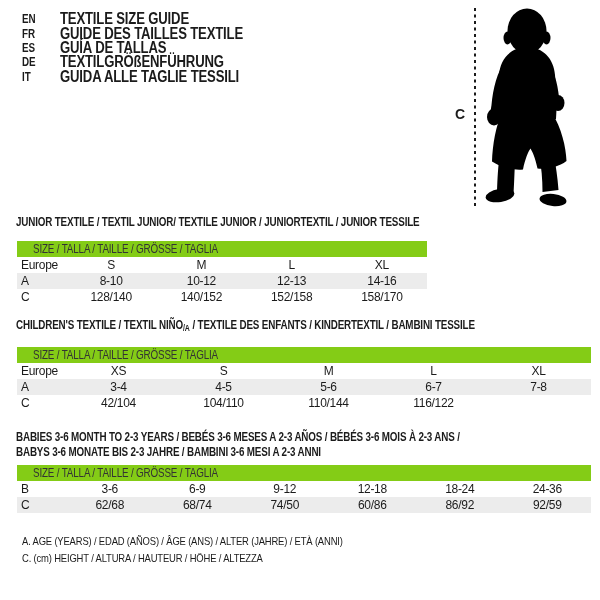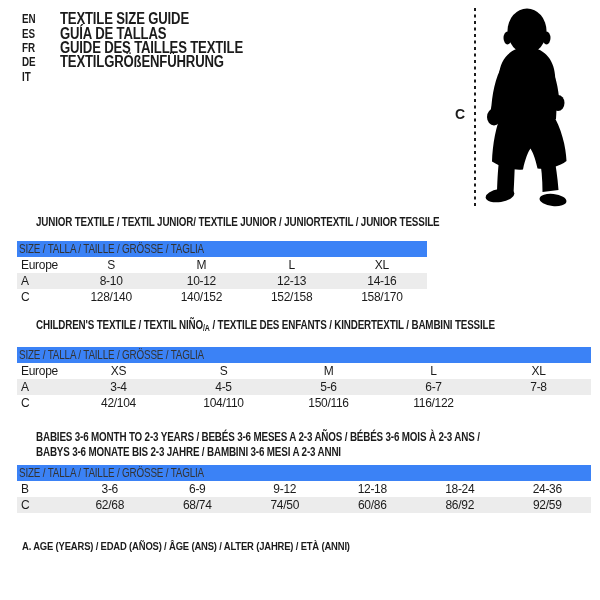--- a/index.html
+++ b/index.html
@@ -23,74 +23,75 @@
   .lang-code { width: 38px; font-weight: bold; font-size: 12px; }
   .lang-title { font-weight: bold; font-size: 16px; letter-spacing: -0.2px; }
   
   #figure-svg { position: absolute; left: 450px; top: 5px; }
   #height-label {
     position: absolute; left: 455px; top: 106px;
     font-weight: bold; font-size: 14px;
   }
   
   .section-heading {
-    position: absolute; left: 36px;
+    position: absolute; left: 16px;
     font-weight: bold; font-size: 12px; letter-spacing: -0.2px;
     line-height: 14.5px;
   }
   .subpart { font-size: 8.5px; vertical-align: -2px; letter-spacing: 0; }
   
   .size-table { position: absolute; left: 17px; }
   .t-bar {
-    height: 16px; background: #3b82f6;
+    height: 16px; background: #84cc16;
     display: flex; align-items: center;
-    padding-left: 2px; box-sizing: border-box;
+    padding-left: 16px; box-sizing: border-box;
     font-size: 12px; color: #333333; letter-spacing: -0.2px;
   }
   .t-row { display: grid; height: 16px; align-items: center; font-size: 12px; letter-spacing: -0.3px; }
   .size-table > .t-row:nth-child(3) { background: #ececec; }
   .t-row span { text-align: center; }
   .t-row span.c0 { text-align: left; padding-left: 4px; }
   .cols4 { grid-template-columns: 49px repeat(4, 1fr); width: 410px; }
   .cols5 { grid-template-columns: 49px repeat(5, 1fr); width: 574px; }
   .cols6 { grid-template-columns: 49px repeat(6, 1fr); width: 574px; }
   #junior-table  { top: 241px; width: 410px; }
   #children-table{ top: 347px; width: 574px; }
   #babies-table  { top: 465px; width: 574px; }
   #junior-heading   { top: 215px; }
   #children-heading { top: 318px; }
   #babies-heading   { top: 430px; }
   
   #footnotes { position: absolute; left: 22px; top: 535px; }
-  .footnote-line { height: 17px; display: flex; align-items: flex-end; font-weight: bold; font-size: 11.5px; letter-spacing: -0.2px; }
+  .footnote-line { height: 17px; display: flex; align-items: flex-start; font-weight: normal; font-size: 11.5px; letter-spacing: -0.2px; }
 </style>
 </head>
 <body>
 
 <div id="page">
 
   <div id="lang-block">
     <div class="lang-row">
       <span class="lang-code"><span class="cond">EN</span></span>
       <span class="lang-title"><span class="cond">TEXTILE SIZE GUIDE</span></span>
     </div>
     <div class="lang-row">
+      <span class="lang-code"><span class="cond">FR</span></span>
+      <span class="lang-title"><span class="cond">GUIDE DES TAILLES TEXTILE</span></span>
+    </div>
+    <div class="lang-row">
       <span class="lang-code"><span class="cond">ES</span></span>
       <span class="lang-title"><span class="cond">GUÍA DE TALLAS</span></span>
     </div>
     <div class="lang-row">
-      <span class="lang-code"><span class="cond">FR</span></span>
-      <span class="lang-title"><span class="cond">GUIDE DES TAILLES TEXTILE</span></span>
-    </div>
-    <div class="lang-row">
       <span class="lang-code"><span class="cond">DE</span></span>
       <span class="lang-title"><span class="cond">TEXTILGRÖßENFÜHRUNG</span></span>
     </div>
     <div class="lang-row">
       <span class="lang-code"><span class="cond">IT</span></span>
+      <span class="lang-title"><span class="cond">GUIDA ALLE TAGLIE TESSILI</span></span>
     </div>
   </div>
 
   <svg id="figure-svg" width="135" height="205" viewBox="0 0 135 205">
     <line x1="25" y1="3" x2="25" y2="202" stroke="#1a1a1a" stroke-width="2" stroke-dasharray="3 3.5"></line>
     <g fill="#000000">
       <ellipse cx="77" cy="26" rx="19.5" ry="22.5"></ellipse>
       <ellipse cx="57.5" cy="33" rx="4" ry="6.5"></ellipse>
       <ellipse cx="96.5" cy="33" rx="4" ry="6.5"></ellipse>
       <path d="M77 42 C 93 42 104 54 105 70 C 106.5 88 107 100 106 114 L 48 114 C 47 100 47.5 88 49 70 C 50 54 61 42 77 42 Z"></path>
@@ -157,21 +158,21 @@
       <span>3-4</span>
       <span>4-5</span>
       <span>5-6</span>
       <span>6-7</span>
       <span>7-8</span>
     </div>
     <div class="t-row cols5">
       <span class="c0">C</span>
       <span>42/104</span>
       <span>104/110</span>
-      <span>150/116</span>
+      <span>110/144</span>
       <span>116/122</span>
     </div>
   </div>
 
   <div id="babies-heading" class="section-heading">
     <div><span class="cond">BABIES 3-6 MONTH TO 2-3 YEARS / BEBÉS 3-6 MESES A 2-3 AÑOS / BÉBÉS 3-6 MOIS À 2-3 ANS /</span></div>
     <div><span class="cond">BABYS 3-6 MONATE BIS 2-3 JAHRE / BAMBINI 3-6 MESI A 2-3 ANNI</span></div>
   </div>
   <div id="babies-table" class="size-table">
     <div class="t-bar">
@@ -194,15 +195,18 @@
       <span>60/86</span>
       <span>86/92</span>
       <span>92/59</span>
     </div>
   </div>
 
   <div id="footnotes">
     <div class="footnote-line">
         <span class="cond">A. AGE (YEARS) / EDAD (AÑOS) / ÂGE (ANS) / ALTER (JAHRE) / ETÀ (ANNI)</span>
       </div>
+    <div class="footnote-line">
+        <span class="cond">C. (cm) HEIGHT / ALTURA / HAUTEUR / HÖHE / ALTEZZA</span>
+      </div>
   </div>
 
 </div>
 
 </body></html>

